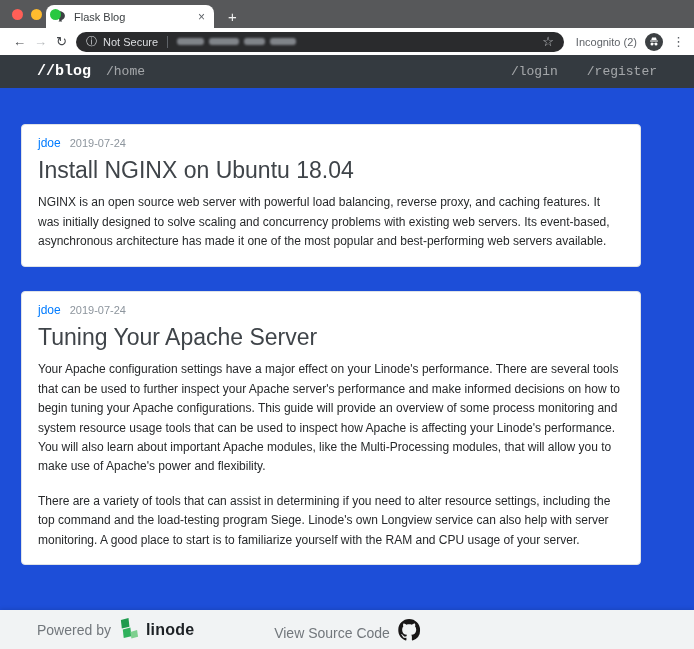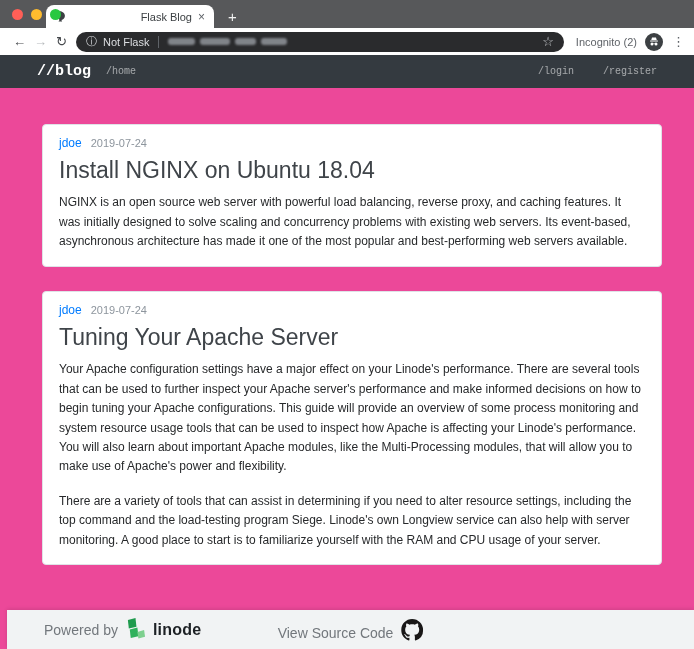--- a/index.html
+++ b/index.html
@@ -8,21 +8,21 @@
 
   
   .tabstrip { position:relative; height:28px; background:#57585a; display:flex; align-items:flex-end; }
   .traffic { position:absolute; left:12px; top:9px; display:flex; gap:8px; }
   .light { width:11px; height:11px; border-radius:50%; }
   .light.red { background:#ff5f57; }
   .light.yellow { background:#febc2e; }
   .light.green { background:#28c840; }
   .tab { margin-left:46px; width:168px; height:23px; background:#fff; border-radius:8px 8px 0 0;
          display:flex; align-items:center; padding:0 9px; gap:6px; }
-  .tab-title { font-size:11px; color:#3c4043; flex:1; white-space:nowrap; overflow:hidden;text-align:right; }
+  .tab-title { font-size:11px; color:#3c4043; flex:1; white-space:nowrap; overflow:hidden; }
   .tab-close { font-size:12px; color:#5f6368; cursor:default; }
   .newtab { margin-left:14px; margin-bottom:4px; color:#f1f1f1; font-size:15px; line-height:1; }
 
   .toolbar { height:27px; background:#fff; display:flex; align-items:center; padding:0 9px; }
   .navbtn { width:21px; text-align:center; font-size:13px; color:#46494d; }
   .navbtn.disabled { color:#b7babd; }
   .omnibox { height:20px; flex:1; max-width:502px; margin:0 6px 0 4px; background:#2a2b2d; border-radius:10px;
              display:flex; align-items:center; padding:0 10px; }
   .sec-icon { color:#d6d8db; font-size:11px; margin-right:6px; }
   .sec-label { color:#dcdee1; font-size:11px; white-space:nowrap; }
@@ -32,38 +32,38 @@
   .omni-spacer { flex:1; }
   .star { color:#c7cacd; font-size:13px; line-height:1; }
   .incog-label { font-size:11px; color:#5f6368; white-space:nowrap; margin:0 8px 0 6px; }
   .incog-avatar { width:18px; height:18px; border-radius:50%; background:#3c4043; display:flex;
                   align-items:center; justify-content:center; }
   .moremenu { color:#5f6368; font-size:13px; margin-left:9px; }
 
   
   .sitenav { height:33px; background:#343a40; display:flex; align-items:center; padding:0 37px;font-family:Liberation Mono, monospace; }
   .brand { color:#fff; font-weight:bold; font-size:15px; }
-  .navlink { color:rgba(255,255,255,.55); font-size:10px; margin-left:15px;text-align:center; }
+  .navlink { color:rgba(255,255,255,.55); font-size:13px; margin-left:15px;text-align:center; }
   .nav-right { margin-left:auto; display:flex; gap:29px; }
   .nav-right .navlink { margin-left:0; }
 
   
   .content { position:absolute; top:88px; bottom:0; left:0; right:0; overflow:hidden;
-             background:#ec4899; padding:36px 42px 0; }
+             background:#1d4ed8; padding:36px 21px 0; }
   .post-card { width:620px; border:1px solid #dfe3e7; border-radius:4px; background:#fff;
                padding:11px 16px 14px; margin-bottom:24px; }
   .post-meta { display:flex; align-items:baseline; gap:9px; }
   .post-author { color:#007bff; font-size:12px; text-decoration:none; }
   .post-date { color:#8d959d; font-size:11px; }
   .post-title { color:#3f4449; font-size:23px; font-weight:500; line-height:1.28; margin:6px 0 8px; }
   .post-body p { color:#27292b; font-size:12px; line-height:1.62; margin:0 0 15px; }
   .post-body p:last-child { margin-bottom:0; }
 
   
-  .footer { position:absolute; left:7px; right:0; bottom:0; height:39px; background:#f1f3f4;
+  .footer { position:absolute; left:0; right:0; bottom:0; height:39px; background:#f1f3f4;
             box-shadow:0 -1px 4px rgba(0,0,0,.12); display:flex; align-items:center;
             padding:0 37px; z-index:5; }
   .powered { display:flex; align-items:center; gap:7px; color:#72777c; font-size:14px; }
   .linode-word { font-weight:bold; color:#1d2125; font-size:16px; letter-spacing:.2px; }
   .source { position:absolute; left:50%; transform:translateX(-50%); display:flex;
             align-items:flex-end; gap:8px; color:#72777c; font-size:14px; }
 </style>
 </head>
 <body>
 
@@ -86,21 +86,21 @@
     </div>
     <span class="newtab">+</span>
   </div>
 
   <div class="toolbar">
     <span class="navbtn">←</span>
     <span class="navbtn disabled">→</span>
     <span class="navbtn">↻</span>
     <div class="omnibox">
       <span class="sec-icon">ⓘ</span>
-      <span class="sec-label">Not Flask</span>
+      <span class="sec-label">Not Secure</span>
       <span class="omni-divider"></span>
       <span class="url-blur">
         <span class="blob" style="width:27px"></span>
         <span class="blob" style="width:30px"></span>
         <span class="blob" style="width:21px"></span>
         <span class="blob" style="width:26px"></span>
       </span>
       <span class="omni-spacer"></span>
       <span class="star">☆</span>
     </div>

